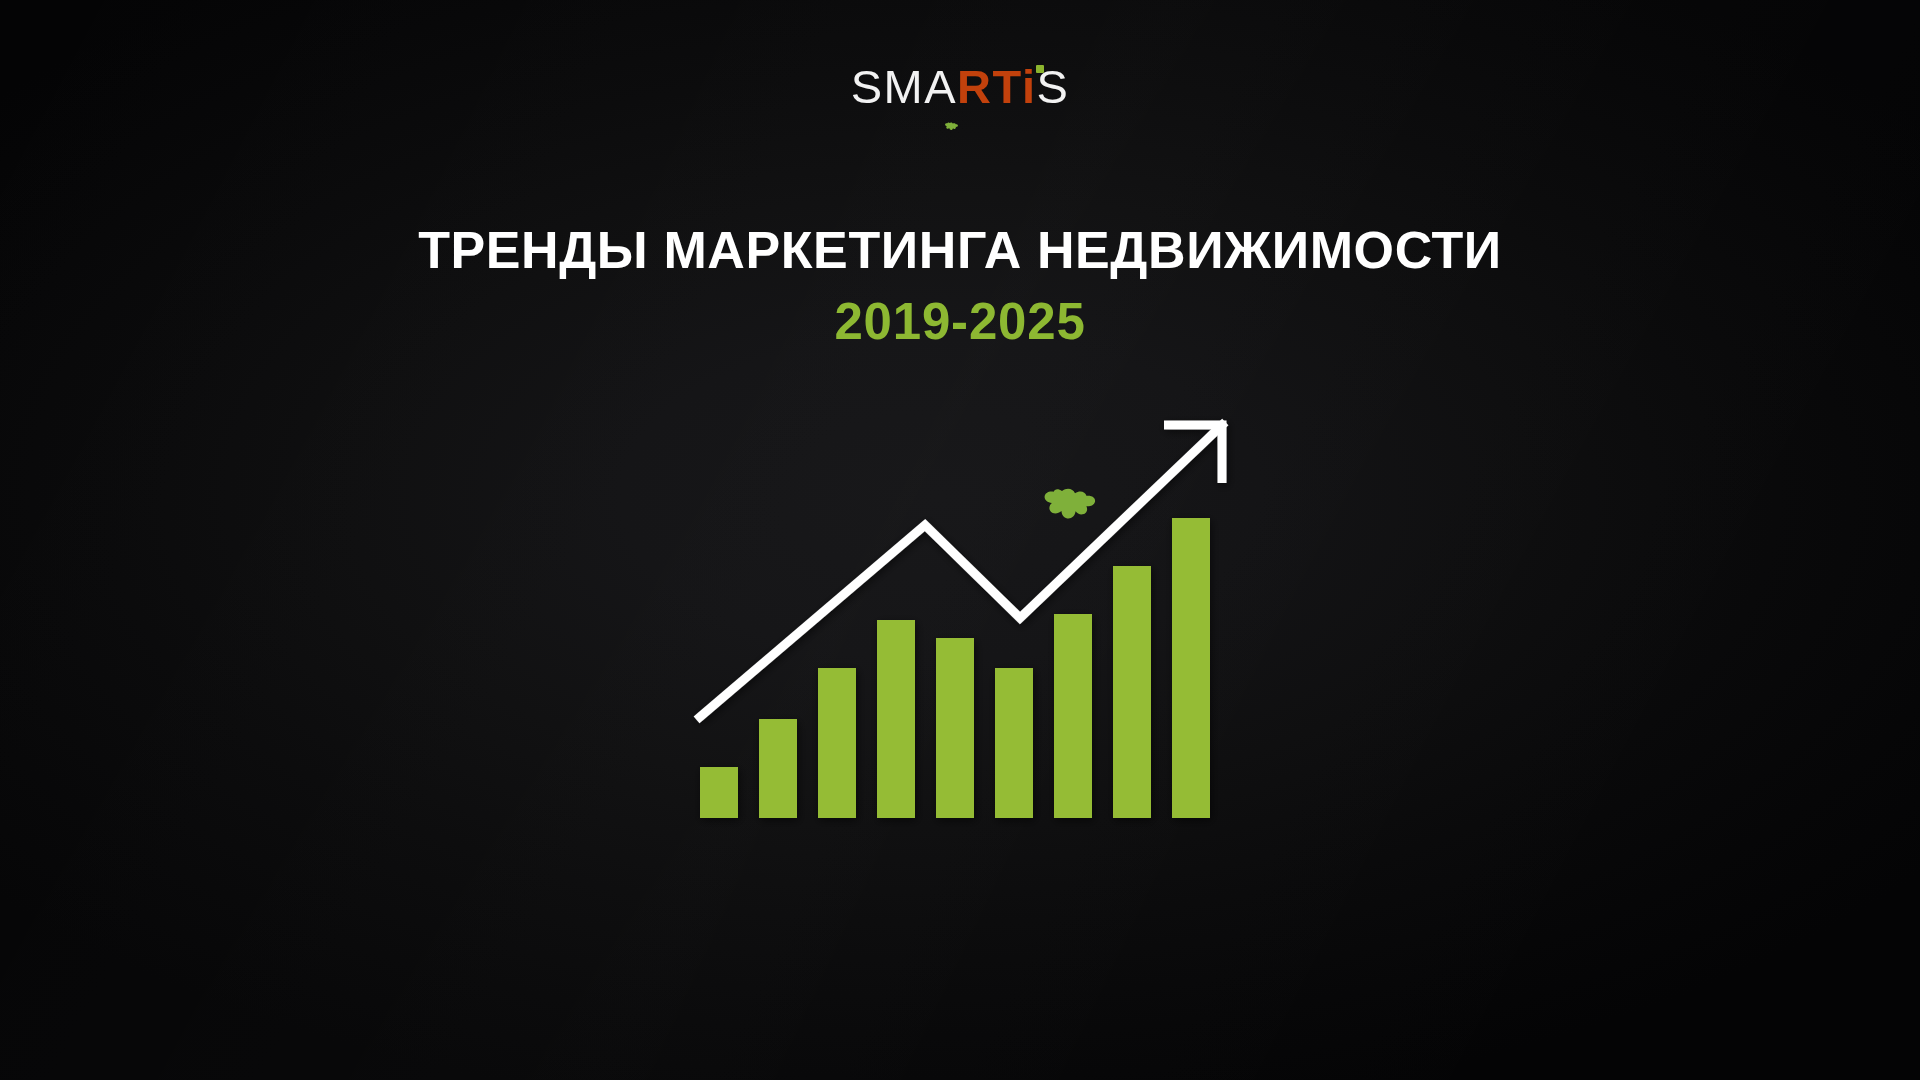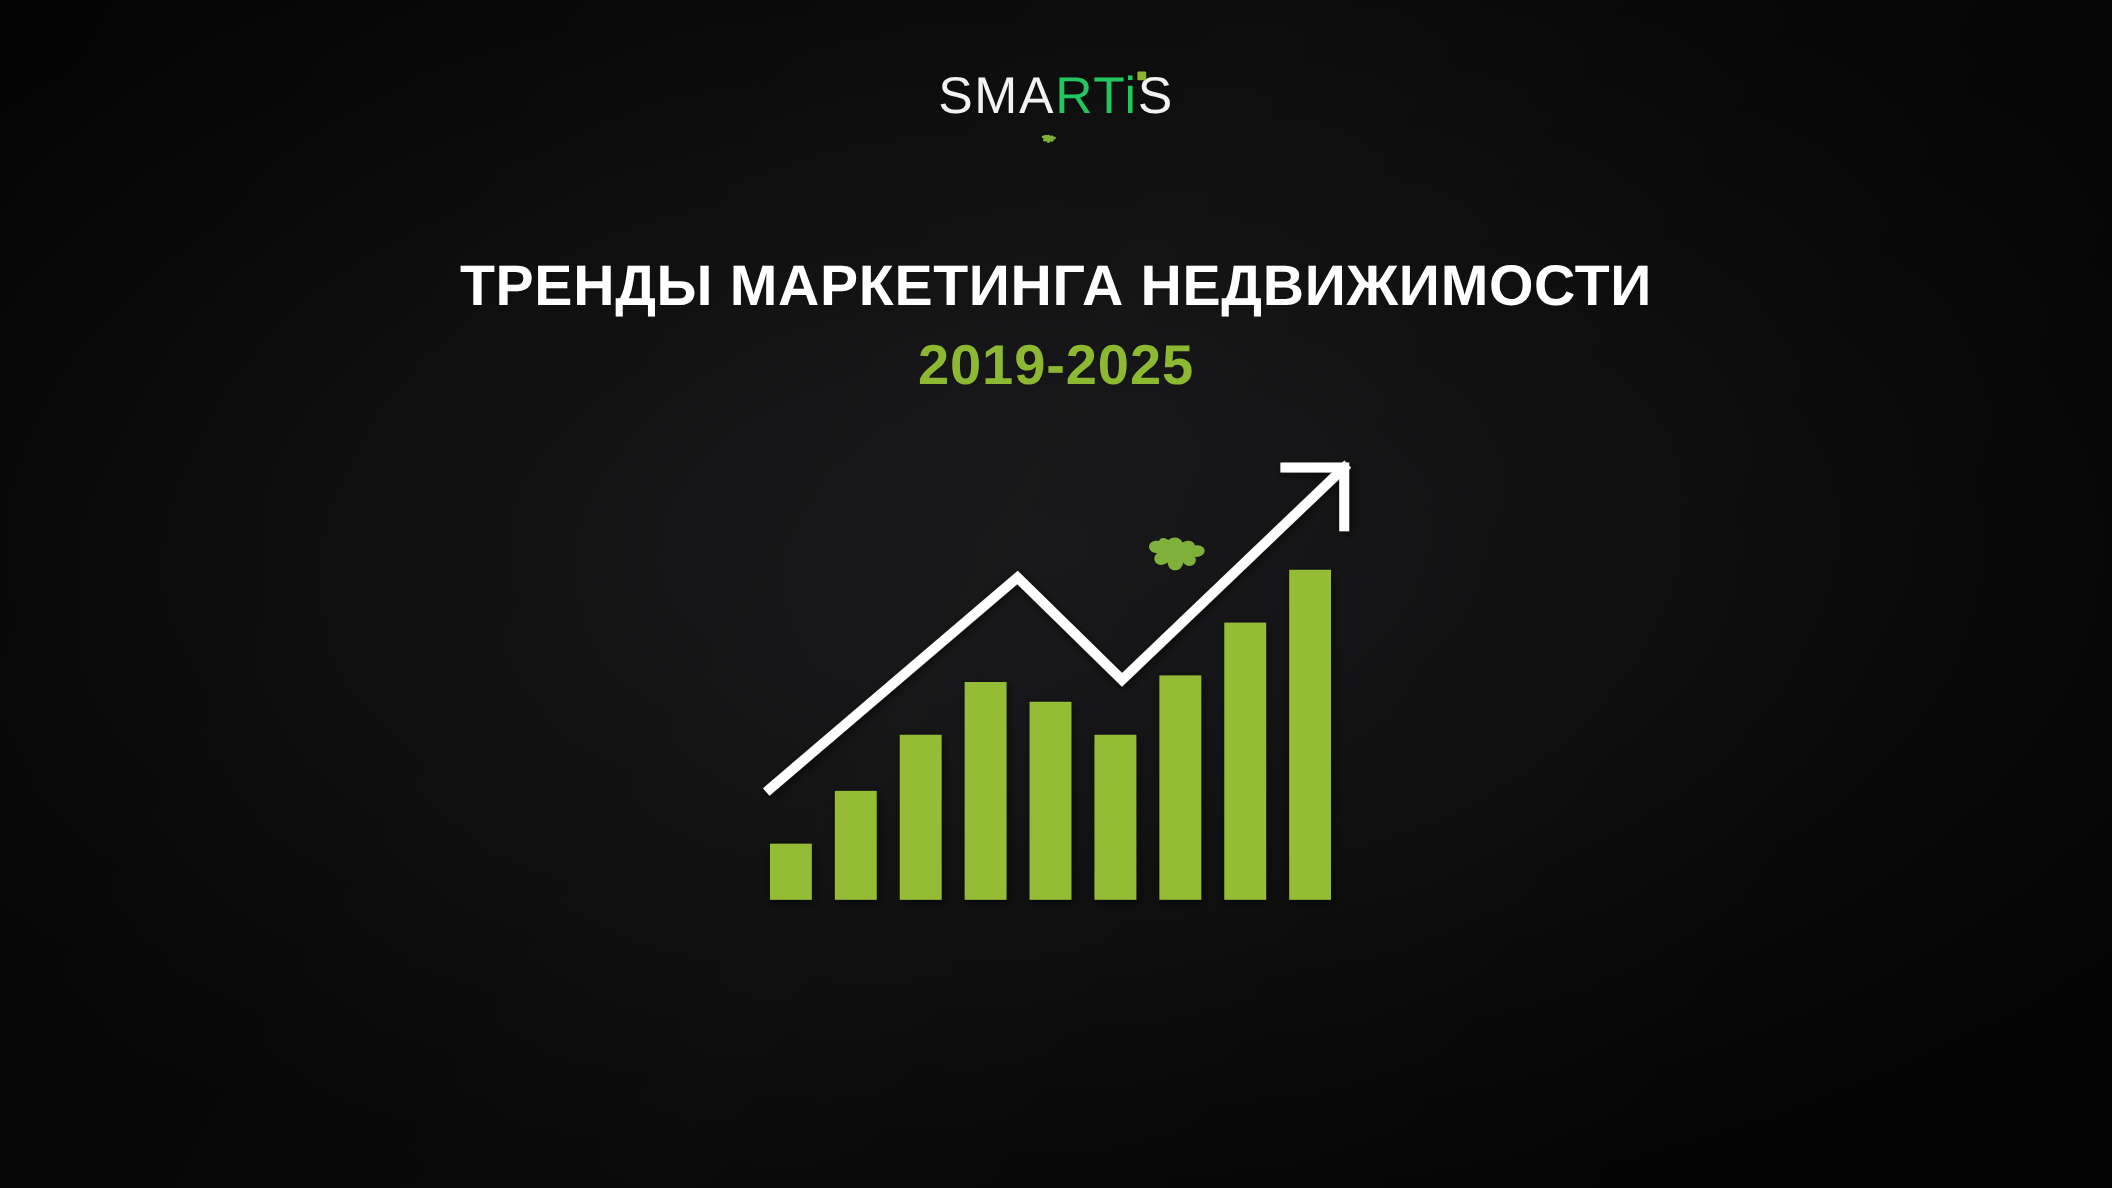--- a/index.html
+++ b/index.html
@@ -63,21 +63,22 @@
     position: relative;
     display: inline-block;
     color: #f2f2f2;
     font-size: 47px;
     letter-spacing: 1.5px;
     font-weight: 300;
     line-height: 1;
     white-space: nowrap;
   }
   #logo-wordmark .lg-dim {
-    color: #22c55e;
+    color: #c2410c;
+    font-weight: bold;
   }
   
   #logo-dot {
     position: absolute;
     width: 8px;
     height: 8px;
     background: #8cb52e;
     border-radius: 1px;
     top: 2px;
     right: 25px;
@@ -91,21 +92,20 @@
     top: 32px;
   }
 
   
   #headline {
     position: absolute;
     left: 0;
     right: 0;
     top: 222px;
     text-align: center;
-    margin-top: 10px;
   }
   #title {
     margin: 0;
     color: #ffffff;
     font-size: 52px;
     font-weight: 700;
     letter-spacing: 0.6px;
     line-height: 1.08;
     text-transform: uppercase;
     white-space: nowrap;

